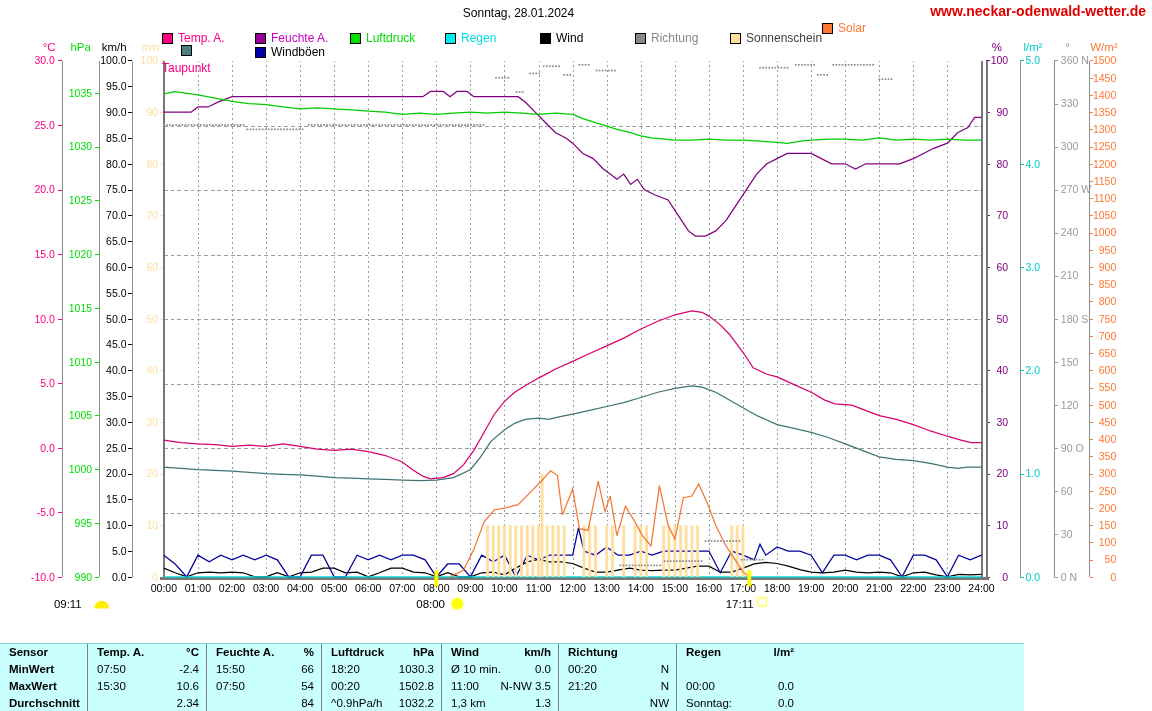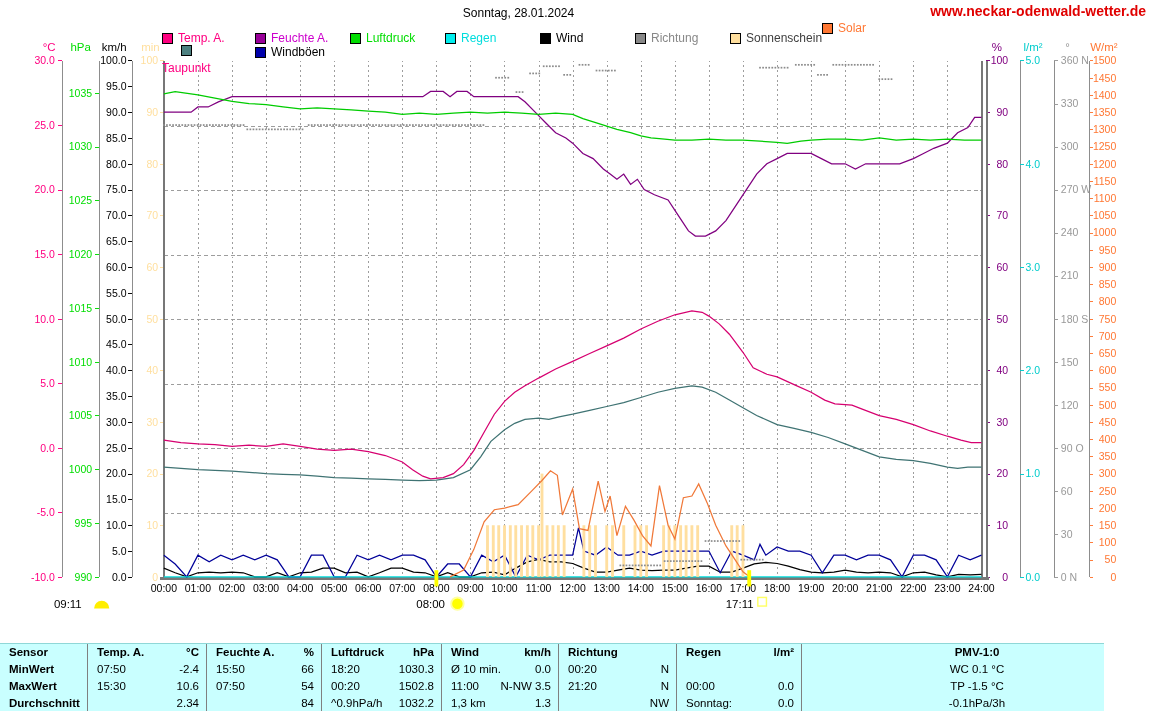--- a/index.html
+++ b/index.html
@@ -4,21 +4,21 @@
 <style>
   html,body{margin:0;padding:0;background:#fff;}
   .page{position:relative;width:1152px;height:711px;background:#fff;overflow:hidden;
         font-family:"Liberation Sans",sans-serif;color:#000;}
   .title{position:absolute;left:0;top:6px;width:1037px;text-align:center;font-size:12px;}
   .url{position:absolute;right:6px;top:3px;font-size:14px;font-weight:bold;color:#e00000;text-decoration:none;}
   .legend{position:absolute;left:0;top:0;width:1152px;height:60px;}
   .legend-item{position:absolute;display:flex;align-items:center;gap:5px;font-size:12px;white-space:nowrap;}
   .swatch{width:9px;height:9px;border:1px solid #000;flex:0 0 auto;}
   svg{position:absolute;left:0;top:28px;}
-  .tbl{position:absolute;left:0;top:643px;width:1104px;height:68px;background:#c9ffff;
+  .tbl{position:absolute;left:0;top:643px;width:1024px;height:68px;background:#c9ffff;
        display:flex;border-top:1px solid #8fd7d7;box-sizing:border-box;}
   .tcol{height:100%;box-sizing:border-box;flex:0 0 auto;}
   .tcol + .tcol{border-left:1px solid #808080;}
   .trow{display:flex;justify-content:space-between;height:17px;line-height:17px;
         font-size:11.5px;white-space:nowrap;overflow:hidden;}
   .trow.cc{justify-content:center;}
   .cl{padding-left:9px;}
   .cr{padding-right:7px;text-align:right;}
   .b{font-weight:bold;}
 </style>
@@ -807,28 +807,14 @@
         </div>
         <div class="trow">
           <span class="cl">00:00</span>
           <span class="cr">0.0</span>
         </div>
         <div class="trow">
           <span class="cl">Sonntag:</span>
           <span class="cr">0.0</span>
         </div>
       </div>
-      <div class="tcol" style="width: 351px;">
-        <div class="trow cc">
-          <span class="b">PMV-1:0</span>
-        </div>
-        <div class="trow cc">
-          <span class="">WC 0.1 °C</span>
-        </div>
-        <div class="trow cc">
-          <span class="">TP -1.5 °C</span>
-        </div>
-        <div class="trow cc">
-          <span class="">-0.1hPa/3h</span>
-        </div>
-      </div>
     </div>
 </div>
 
 </body></html>

